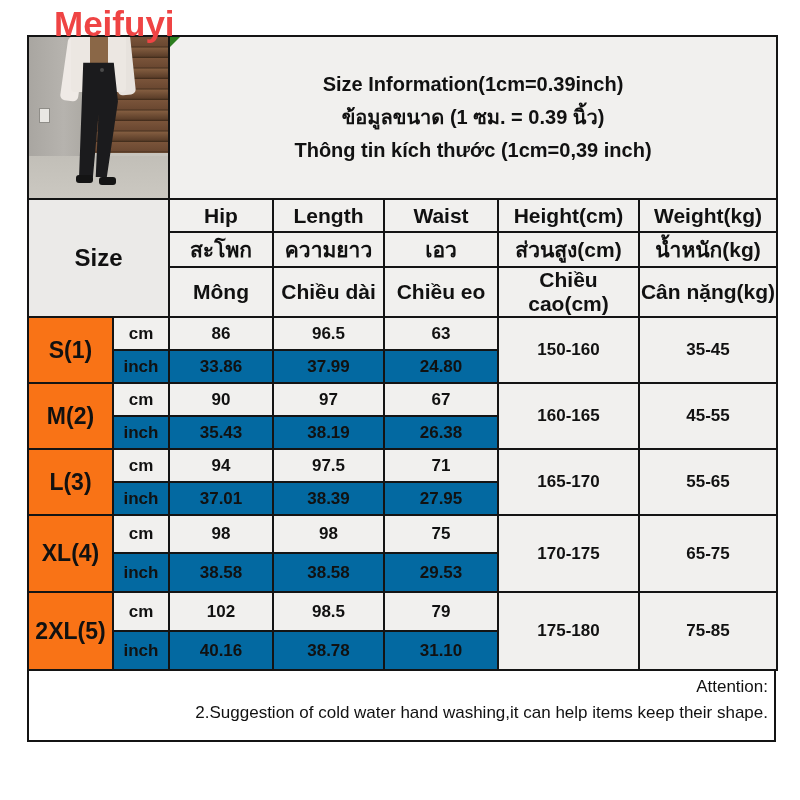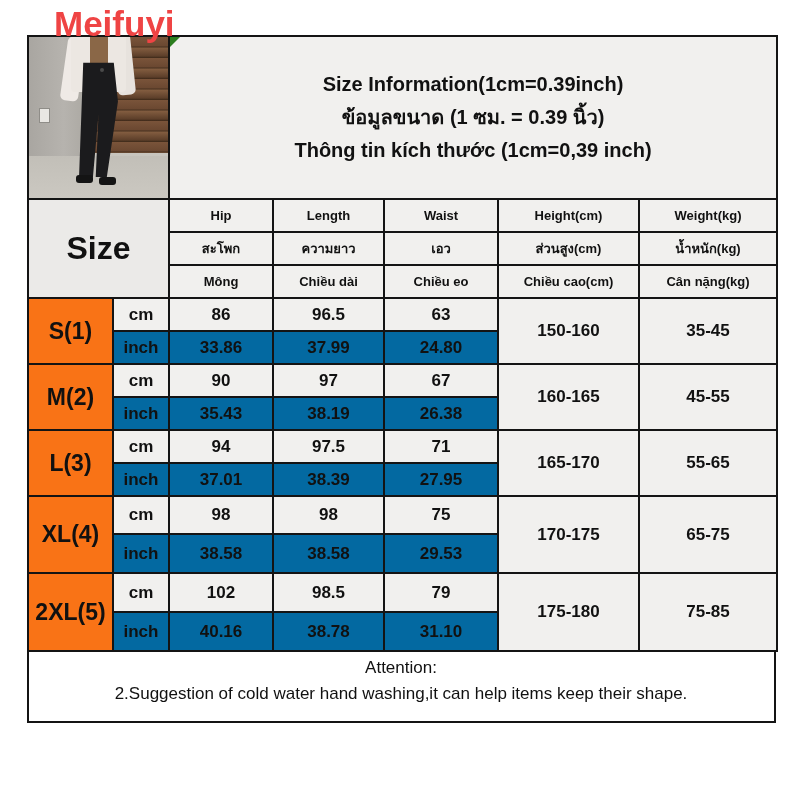--- a/index.html
+++ b/index.html
@@ -26,22 +26,22 @@
     padding:0; overflow:hidden;
   }
   .r-top  { height:161px; }
   .r-hdr  { height:33px; }
   .r-33   { height:33px; }
   .r-38   { height:38px; }
   .r-39   { height:39px; }
   td.gray  { background:#f1f0ee; font-size:17px; }
   td.white { background:#0369a1; font-size:17px; }
   td.sizecol { background:#f97316; font-size:23px;margin-top:25px; }
-  td.hdrcell { background:#f1f0ee; font-size:13px; }
-  td.size-hd { background:#ebeae8; font-size:32px; font-weight:bold; }
+  td.hdrcell { background:#f1f0ee; font-size:21px; }
+  td.size-hd { background:#ebeae8; font-size:24px; font-weight:bold; }
   td.title-cell {
     background:#f1f0ee; position:relative;
     font-size:20px; line-height:1.65;
   }
   .corner-marker {
     position:absolute; top:0; left:0; width:0; height:0;
     border-top:10px solid #2b7d1e; border-right:10px solid transparent;
   }
   
   td.photo-cell { padding:0; background:#c6c3bc; }
@@ -92,21 +92,21 @@
   }
   .shoe { position:absolute; height:8px; background:#141414; border-radius:3px; }
   .shoe.left  { left:34%; top:86%; width:17px; }
   .shoe.right { left:50%; top:87%; width:17px; }
   
   .attention {
     width:749px; margin-top:-2px;
     border:2px solid #141414; background:#ffffff;
     padding:3px 6px 14px 5px;
     font-size:17px; line-height:1.53; color:#111;
-    text-align:center;
+    text-align:right;
   }
 </style>
 </head>
 <body>
 
 <div class="brand">Meifuyi</div>
 
 <div class="sheet">
   <table class="size-table">
     <colgroup>

